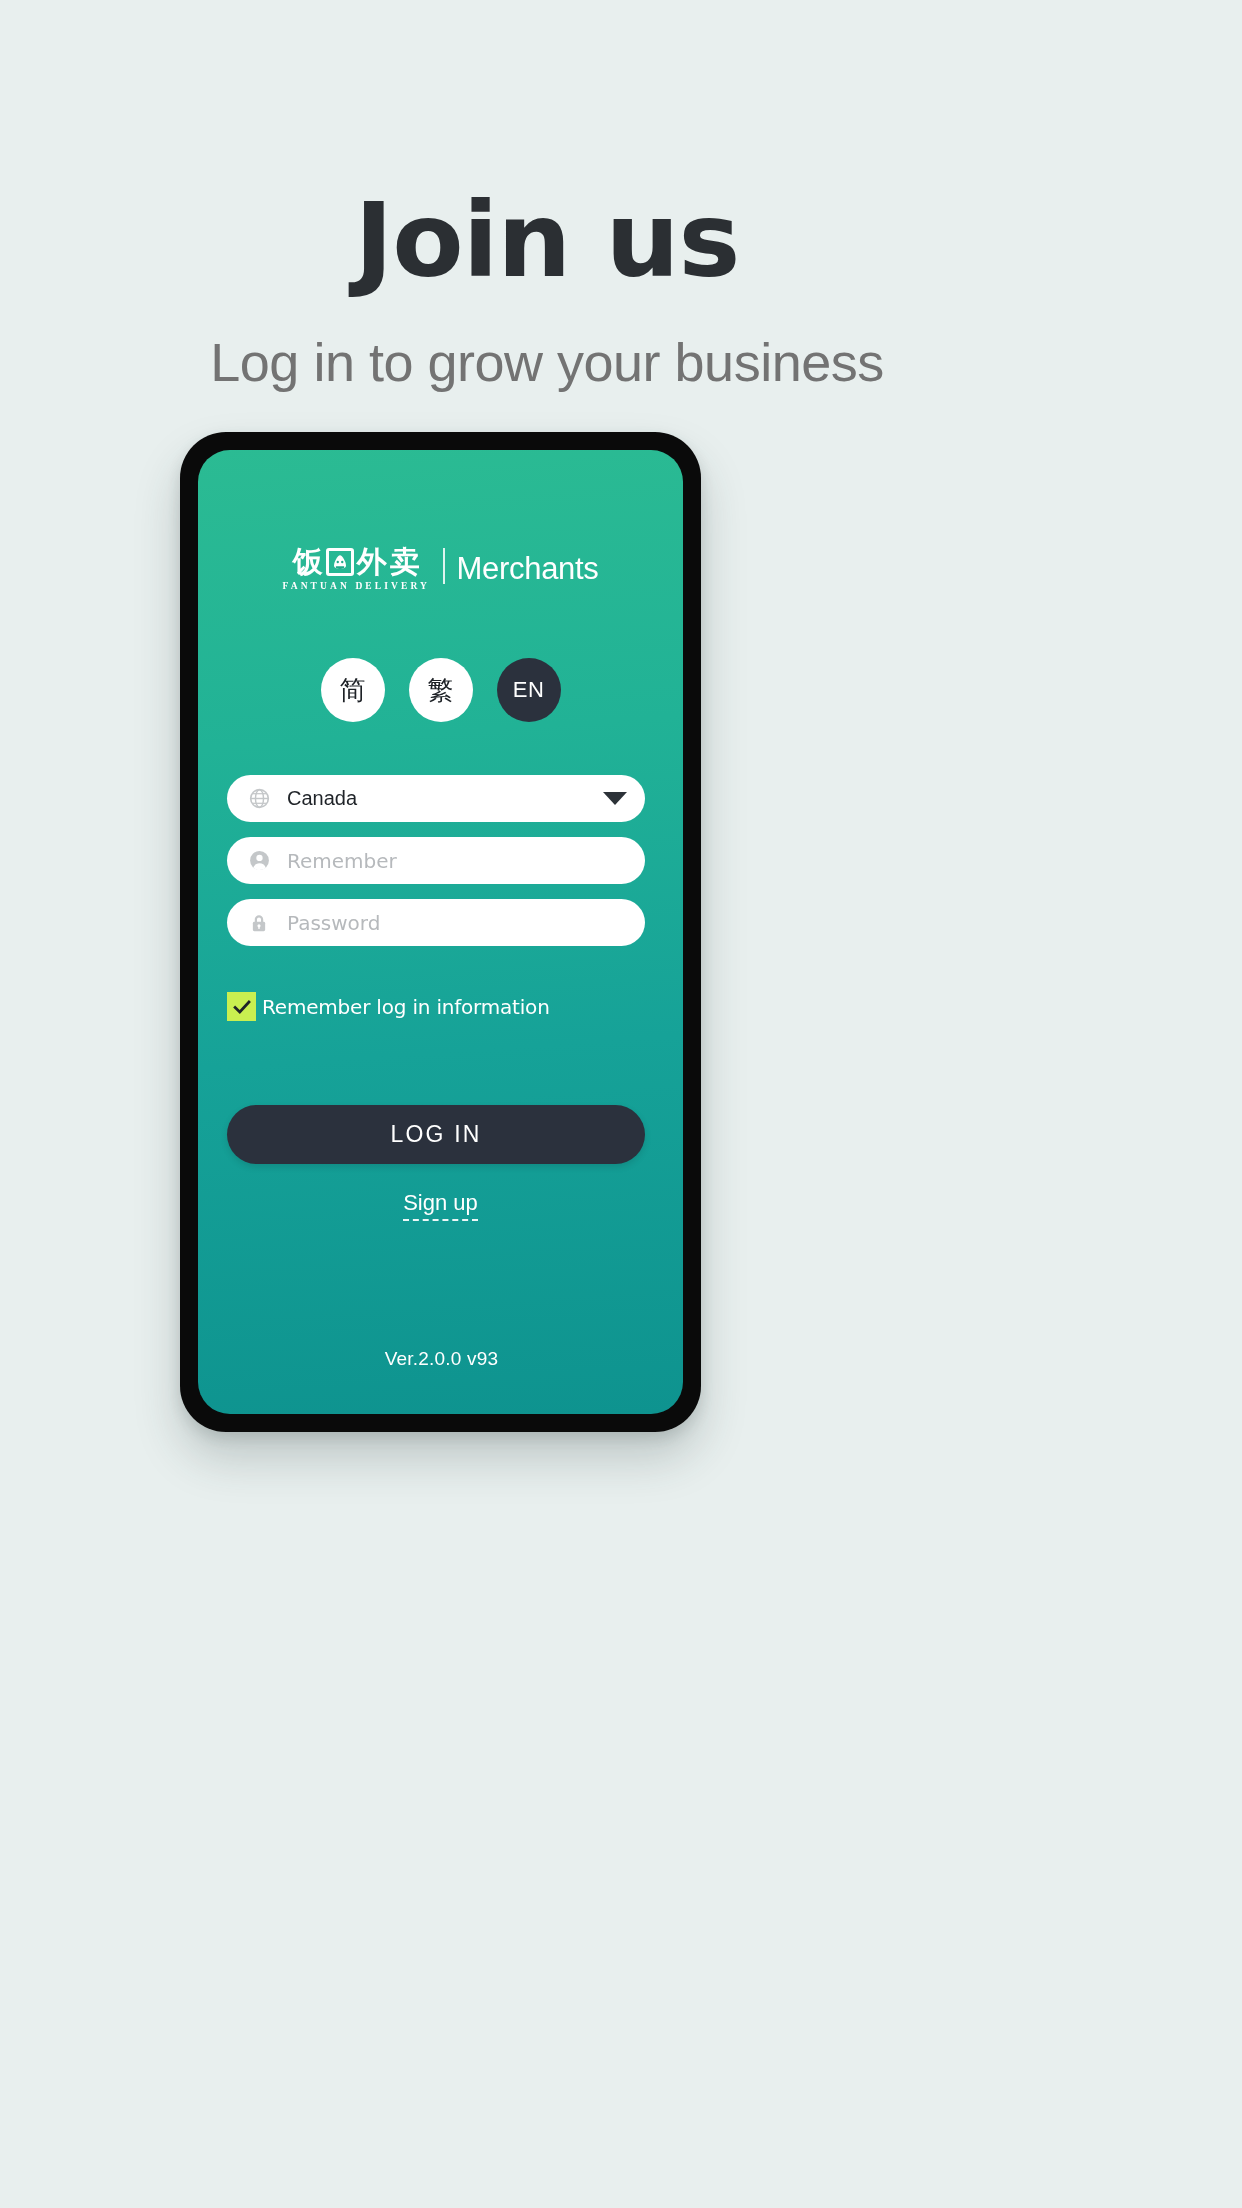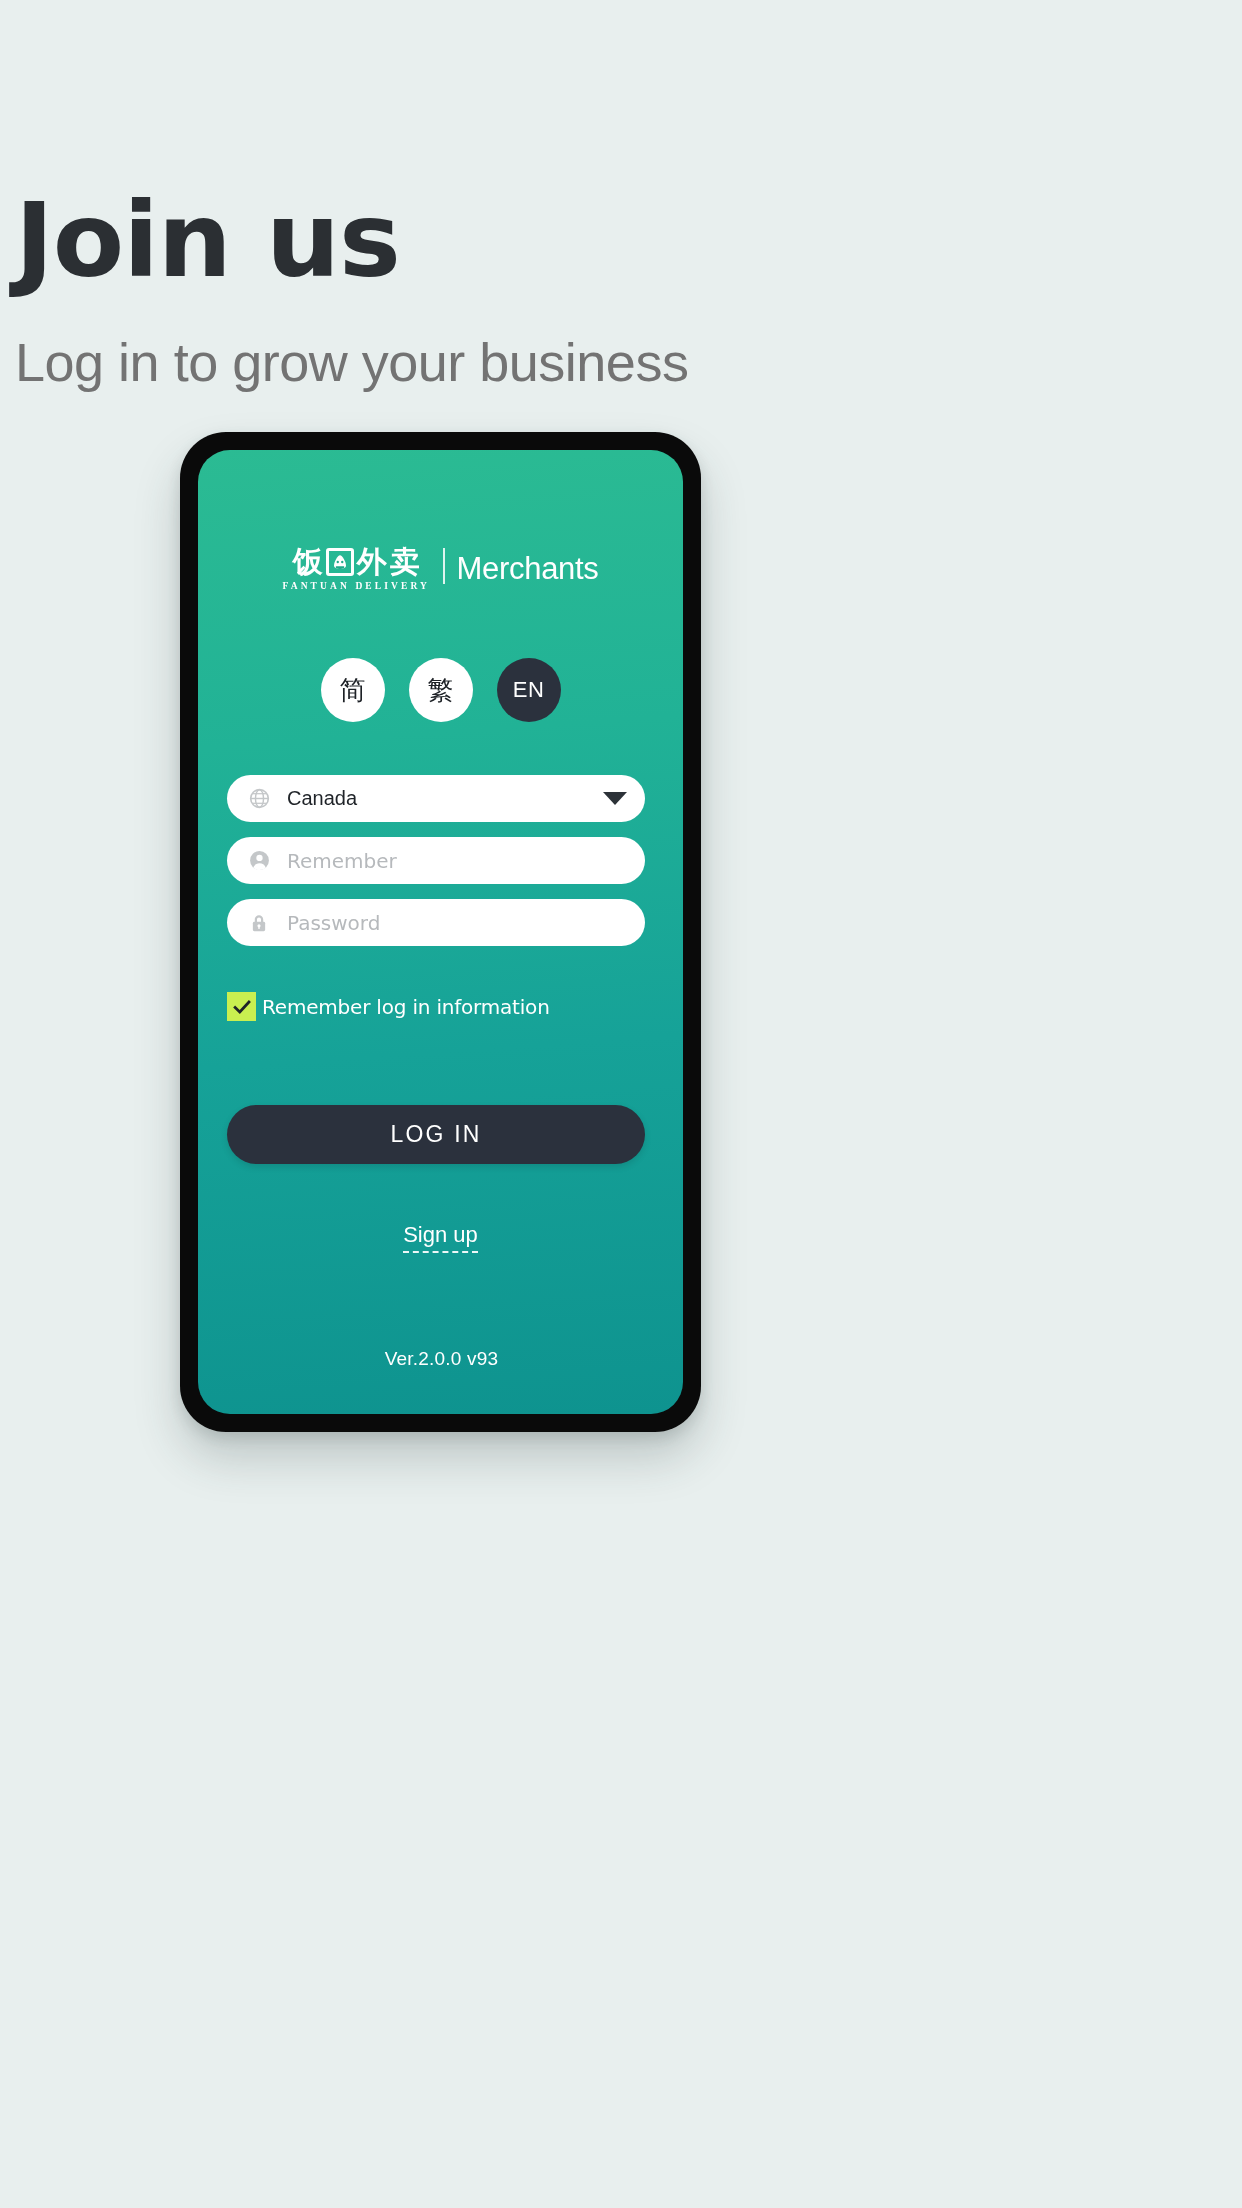--- a/index.html
+++ b/index.html
@@ -12,22 +12,21 @@
   }
   .page {
     position:relative;
     width:1242px; height:2208px;
     background:#E8EFEE;
   }
 
   
   .headline-wrap {
     position:absolute; left:0; top:186px; width:1094px;
-    text-align:left;
-    margin-left:15px;
+    text-align:center;
   }
   .headline {
     font-size:104px;
     font-weight:bold;
     color:#2B2F33;
     letter-spacing:-1px;
     line-height:1.05;
     font-family:"DejaVu Sans", sans-serif;
   }
   .subheadline {
@@ -219,21 +218,21 @@
     letter-spacing:2.2px;
     cursor:pointer;
     border:none;
     font-family:"Liberation Sans", sans-serif;
     box-shadow:0 3px 7px rgba(0,0,0,0.12);
   }
 
   
   .signup {
     position:absolute;
-    left:0; top:772px;
+    left:0; top:740px;
     width:485px;
     text-align:center;
   }
   .signup-link {
     display:inline-block;
     color:#FFFFFF;
     font-size:22px;
     font-family:"Liberation Sans", sans-serif;
     padding-bottom:3px;
     border-bottom:2px dashed rgba(255,255,255,0.92);

